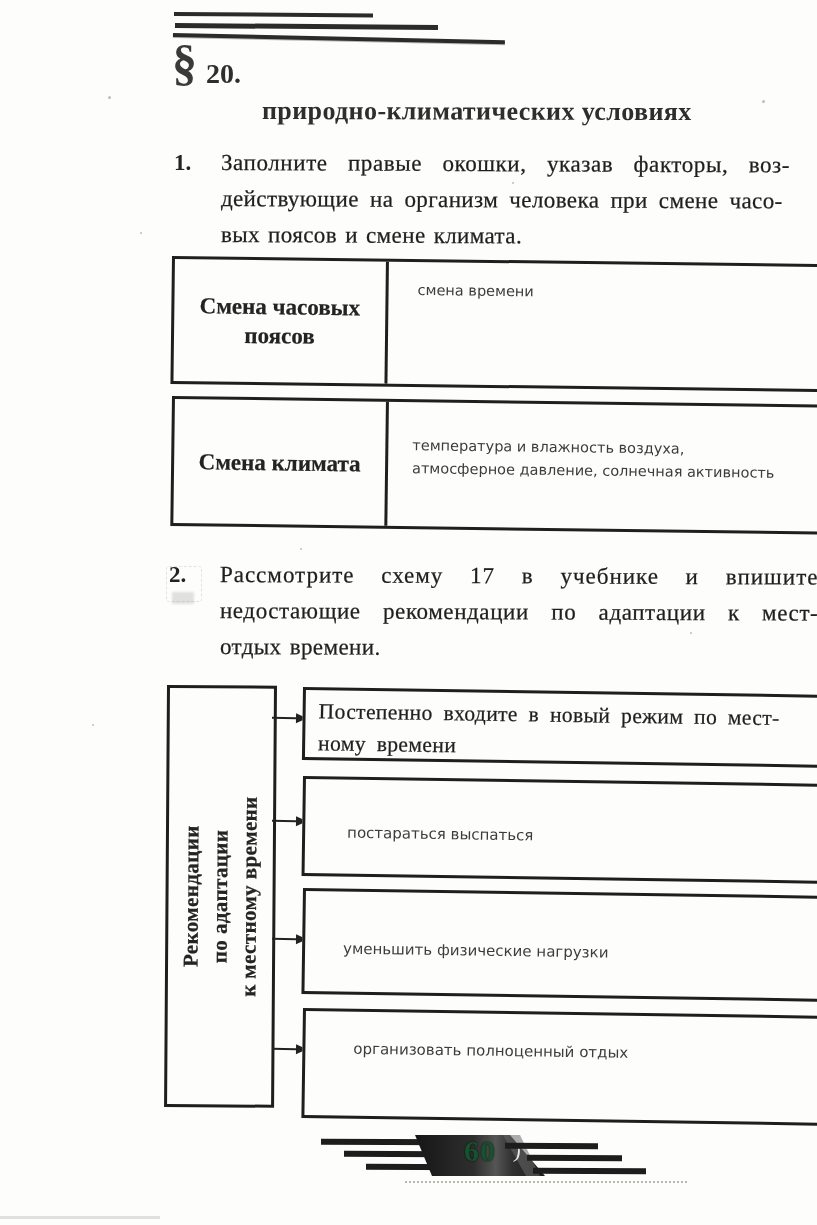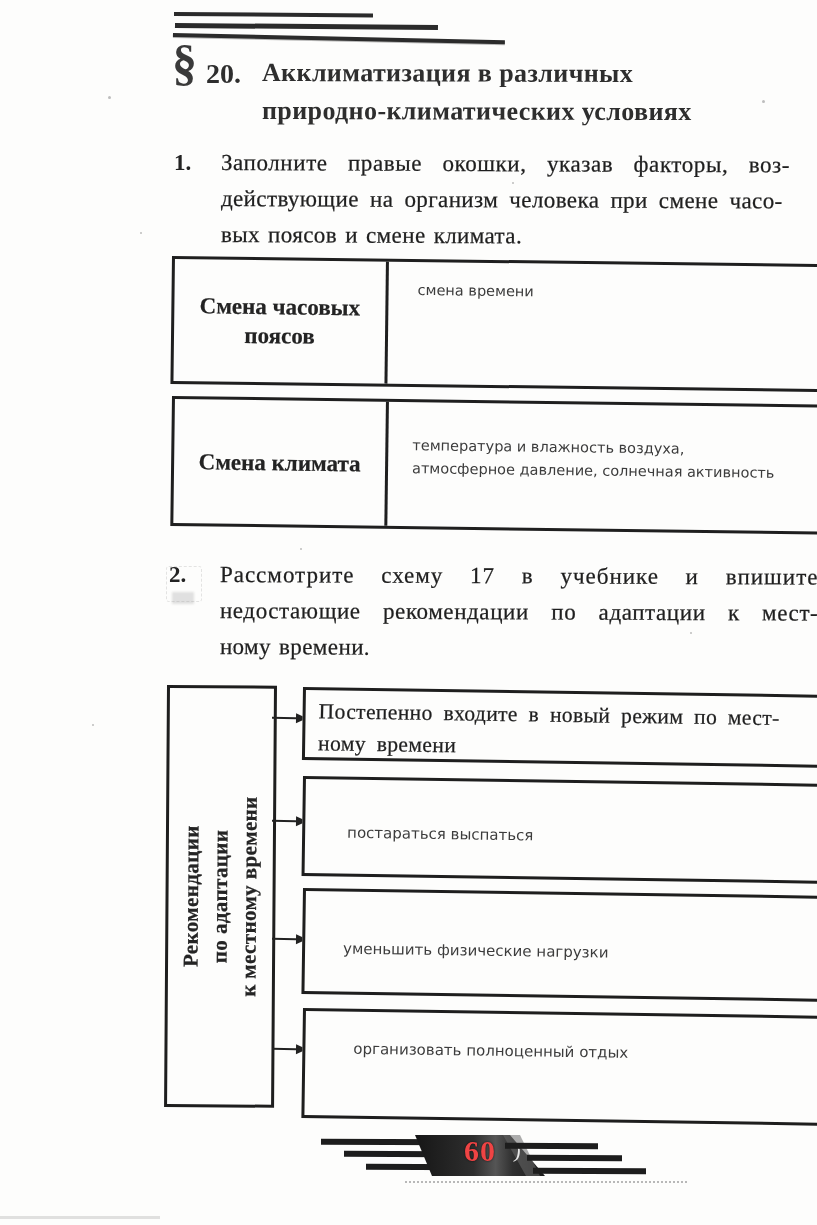--- a/index.html
+++ b/index.html
@@ -65,39 +65,38 @@
   .arrow-4{top:1048px;}
   
   .fbar{position:absolute;background:#1d1d1d;}
   .fl-1{left:321px;top:1139px;width:133px;height:5.5px;transform:rotate(0.3deg);}
   .fl-2{left:344px;top:1151px;width:99px;height:6px;transform:rotate(0.3deg);}
   .fl-3{left:366px;top:1164px;width:104px;height:6px;transform:rotate(0.3deg);}
   .fr-1{left:505px;top:1143px;width:93px;height:5.5px;transform:rotate(0.3deg);}
   .fr-2{left:527px;top:1155px;width:95px;height:6px;transform:rotate(0.3deg);}
   .fr-3{left:533px;top:1168px;width:113px;height:6px;transform:rotate(0.3deg);}
   .pn-shape{left:408px;top:1132px;width:150px;height:48px;}
-  .pn-text{left:450px;top:1134px;width:60px;text-align:center;font-size:30px;font-weight:700;color:#ef4444;letter-spacing:1px;text-shadow:0 0 2px rgba(0,0,0,.8);}
+  .pn-text{left:450px;top:1134px;width:60px;text-align:center;font-size:30px;font-weight:700;color:#14532d;letter-spacing:1px;text-shadow:0 0 2px rgba(0,0,0,.8);}
   .pn-paren{left:514px;top:1140px;color:#e6e6e6;font-size:20px;transform:rotate(8deg);}
   .dotline{left:405px;top:1181px;width:282px;height:0;border-top:2px dotted #b8b8b8;}
   
   .dot{position:absolute;background:#bdbdbd;border-radius:50%;}
   .scratch{left:0px;top:1216px;width:160px;height:3px;background:rgba(170,170,170,.35);}
 </style>
 </head>
 <body>
 
 <div class="page">
 
   <div class="rule rule-1"></div>
   <div class="rule rule-2"></div>
   <div class="rule rule-3"></div>
 
   <div class="abs sec-symbol">§</div>
   <div class="abs sec-number">20.</div>
-  <div class="abs title-line title-1">Акклиматизация в различных</div>
   <div class="abs title-line title-2">природно-климатических условиях</div>
 
   <div class="abs task-num" style="left:174px;top:150px;">1.</div>
   <div class="p-line t1-l1">Заполните правые окошки, указав факторы, воз-</div>
   <div class="p-line t1-l2">действующие на организм человека при смене часо-</div>
   <div class="p-line t1-l3">вых поясов и смене климата.</div>
 
   <div class="wtable wtable-1">
     <div class="wt-left">Смена часовых поясов</div>
     <div class="wt-right">
@@ -110,21 +109,21 @@
     <div class="wt-right">
       <div class="answer ans-2">температура и влажность воздуха, атмосферное давление, солнечная активность</div>
     </div>
   </div>
 
   <div class="abs smudge"></div>
   <div class="abs smudge2"></div>
   <div class="abs task-num" style="left:169px;top:562px;">2.</div>
   <div class="p-line t2-l1" style="left:220px;">Рассмотрите схему 17 в учебнике и впишите</div>
   <div class="p-line t2-l2" style="left:220px;">недостающие рекомендации по адаптации к мест-</div>
-  <div class="p-line t2-l3" style="left:220px;">ному времени.</div>
+  <div class="p-line t2-l3" style="left:220px;">отдых времени.</div>
 
   <div class="abs vbox">
     <div class="vlabel">
       <div>Рекомендации</div>
       <div>по адаптации</div>
       <div>к местному времени</div>
     </div>
   </div>
 
   <div class="arrow arrow-1"></div>

